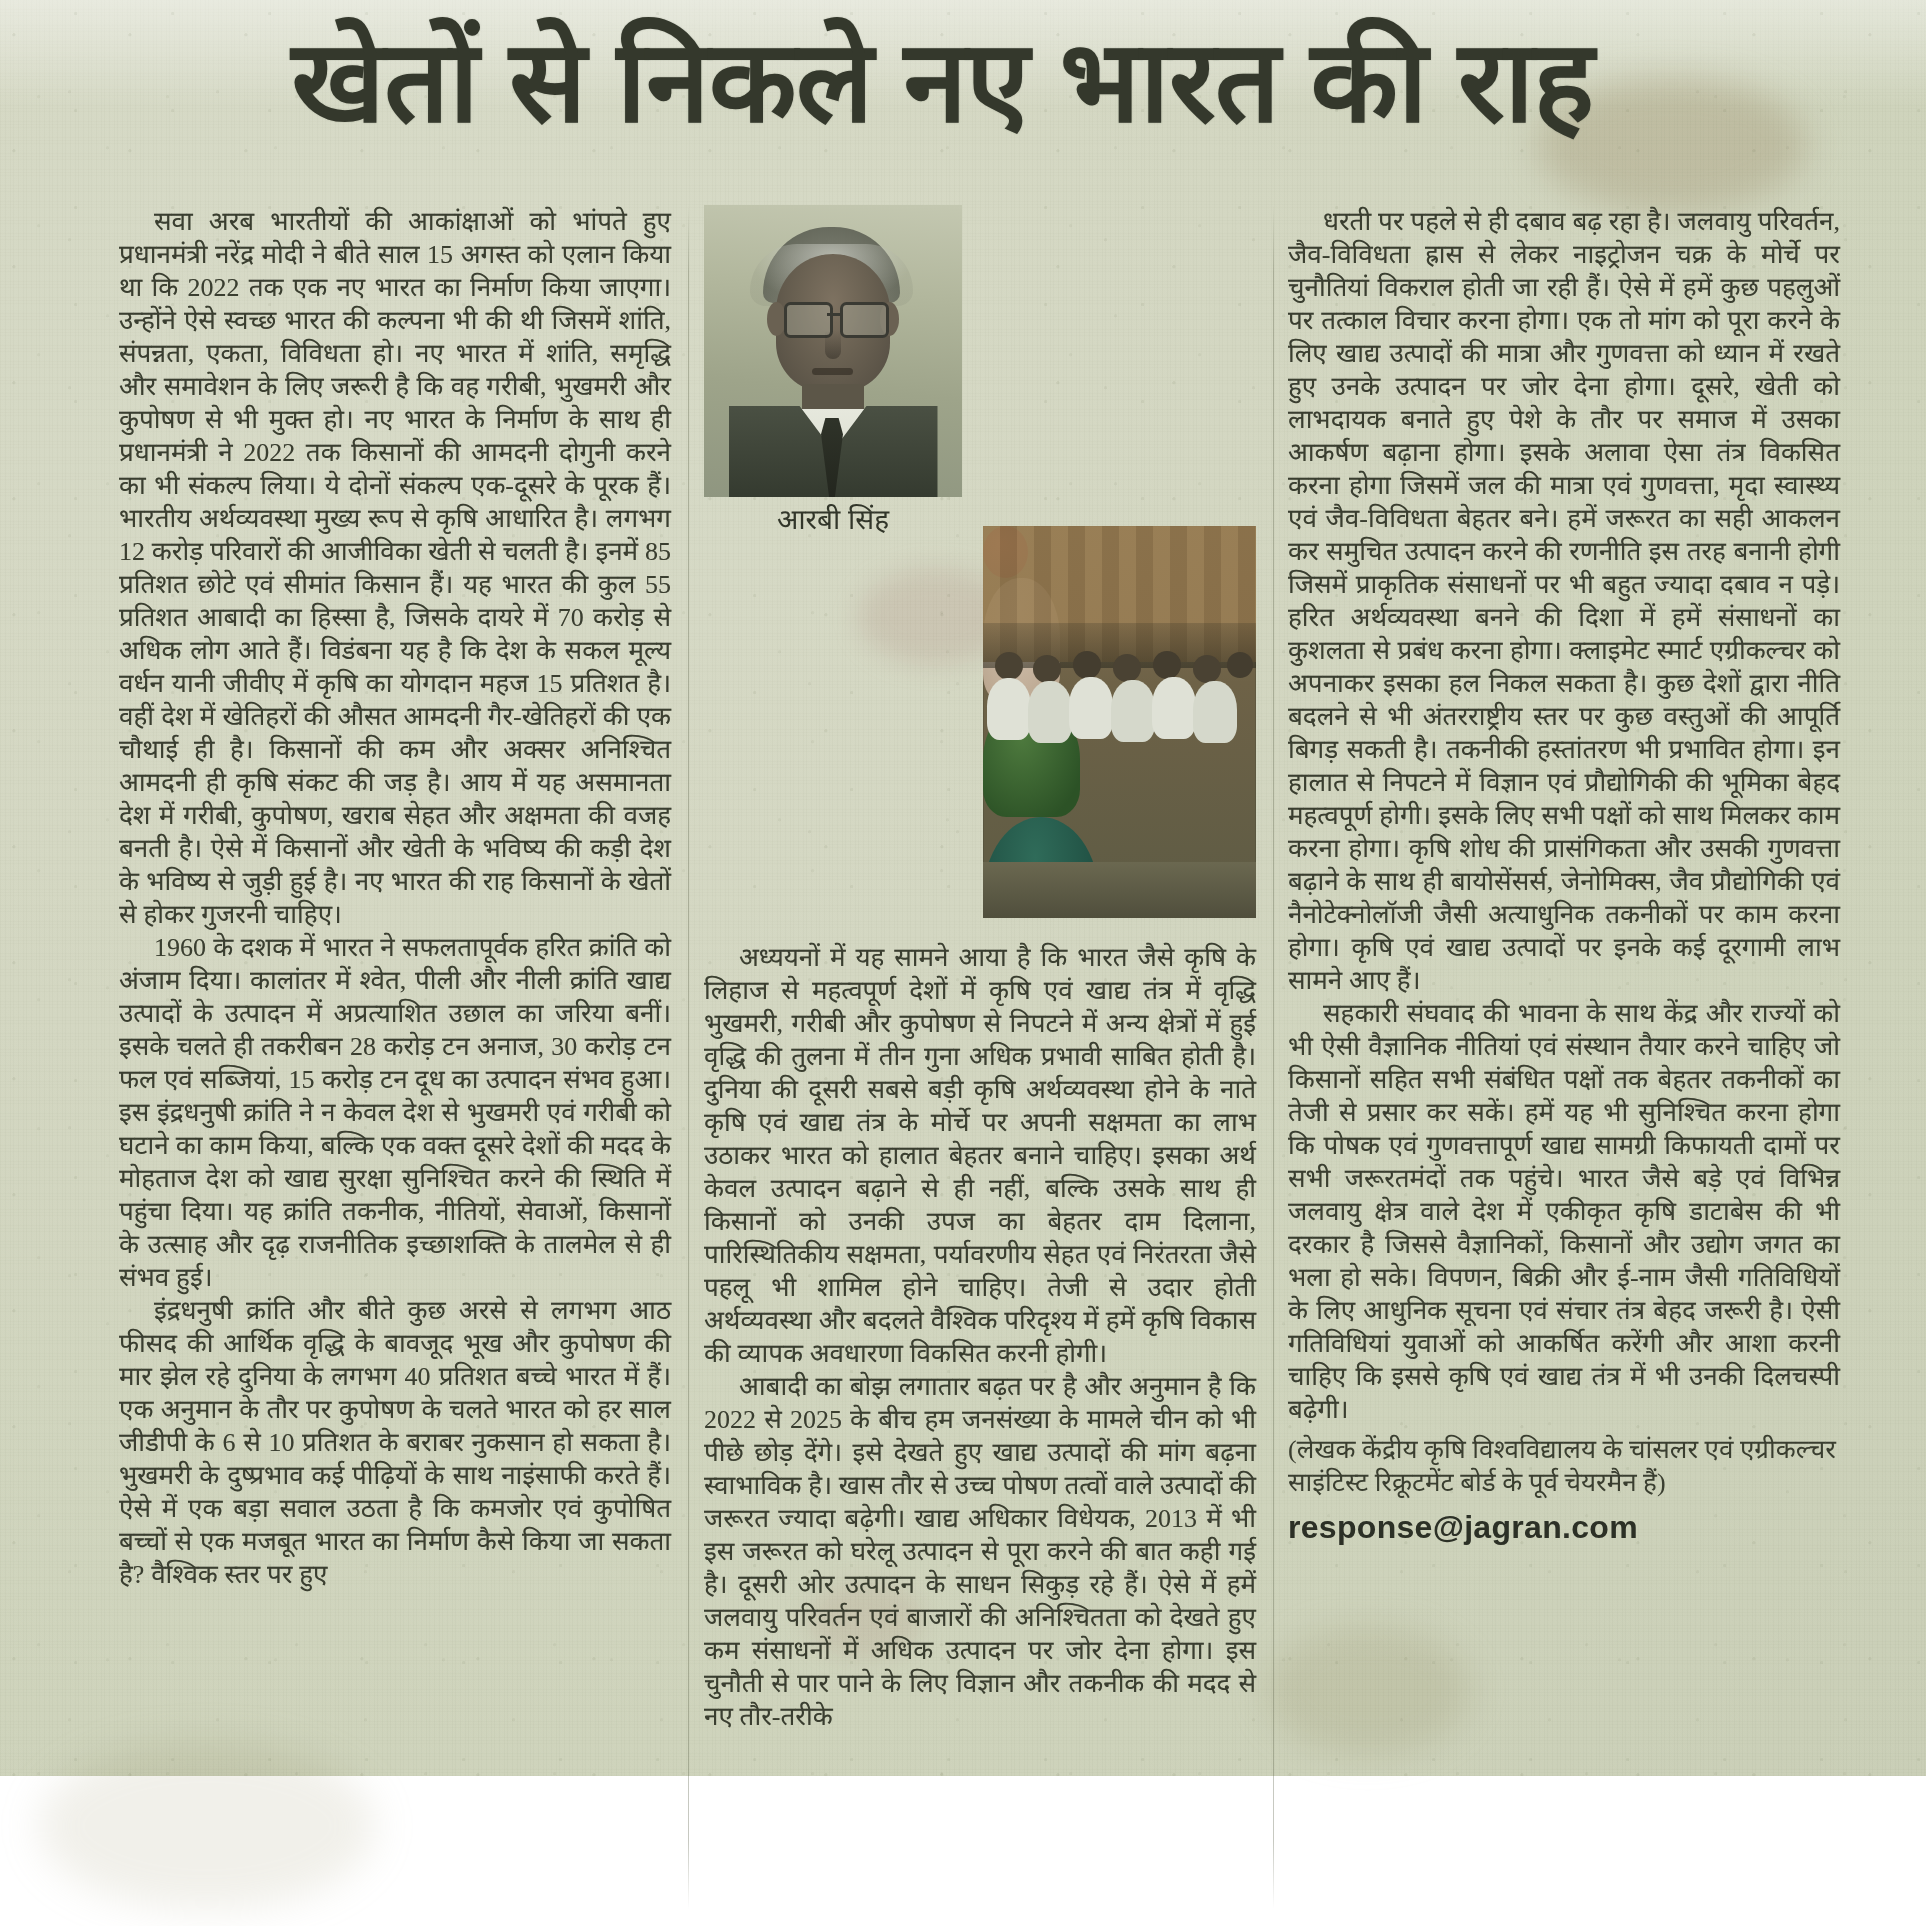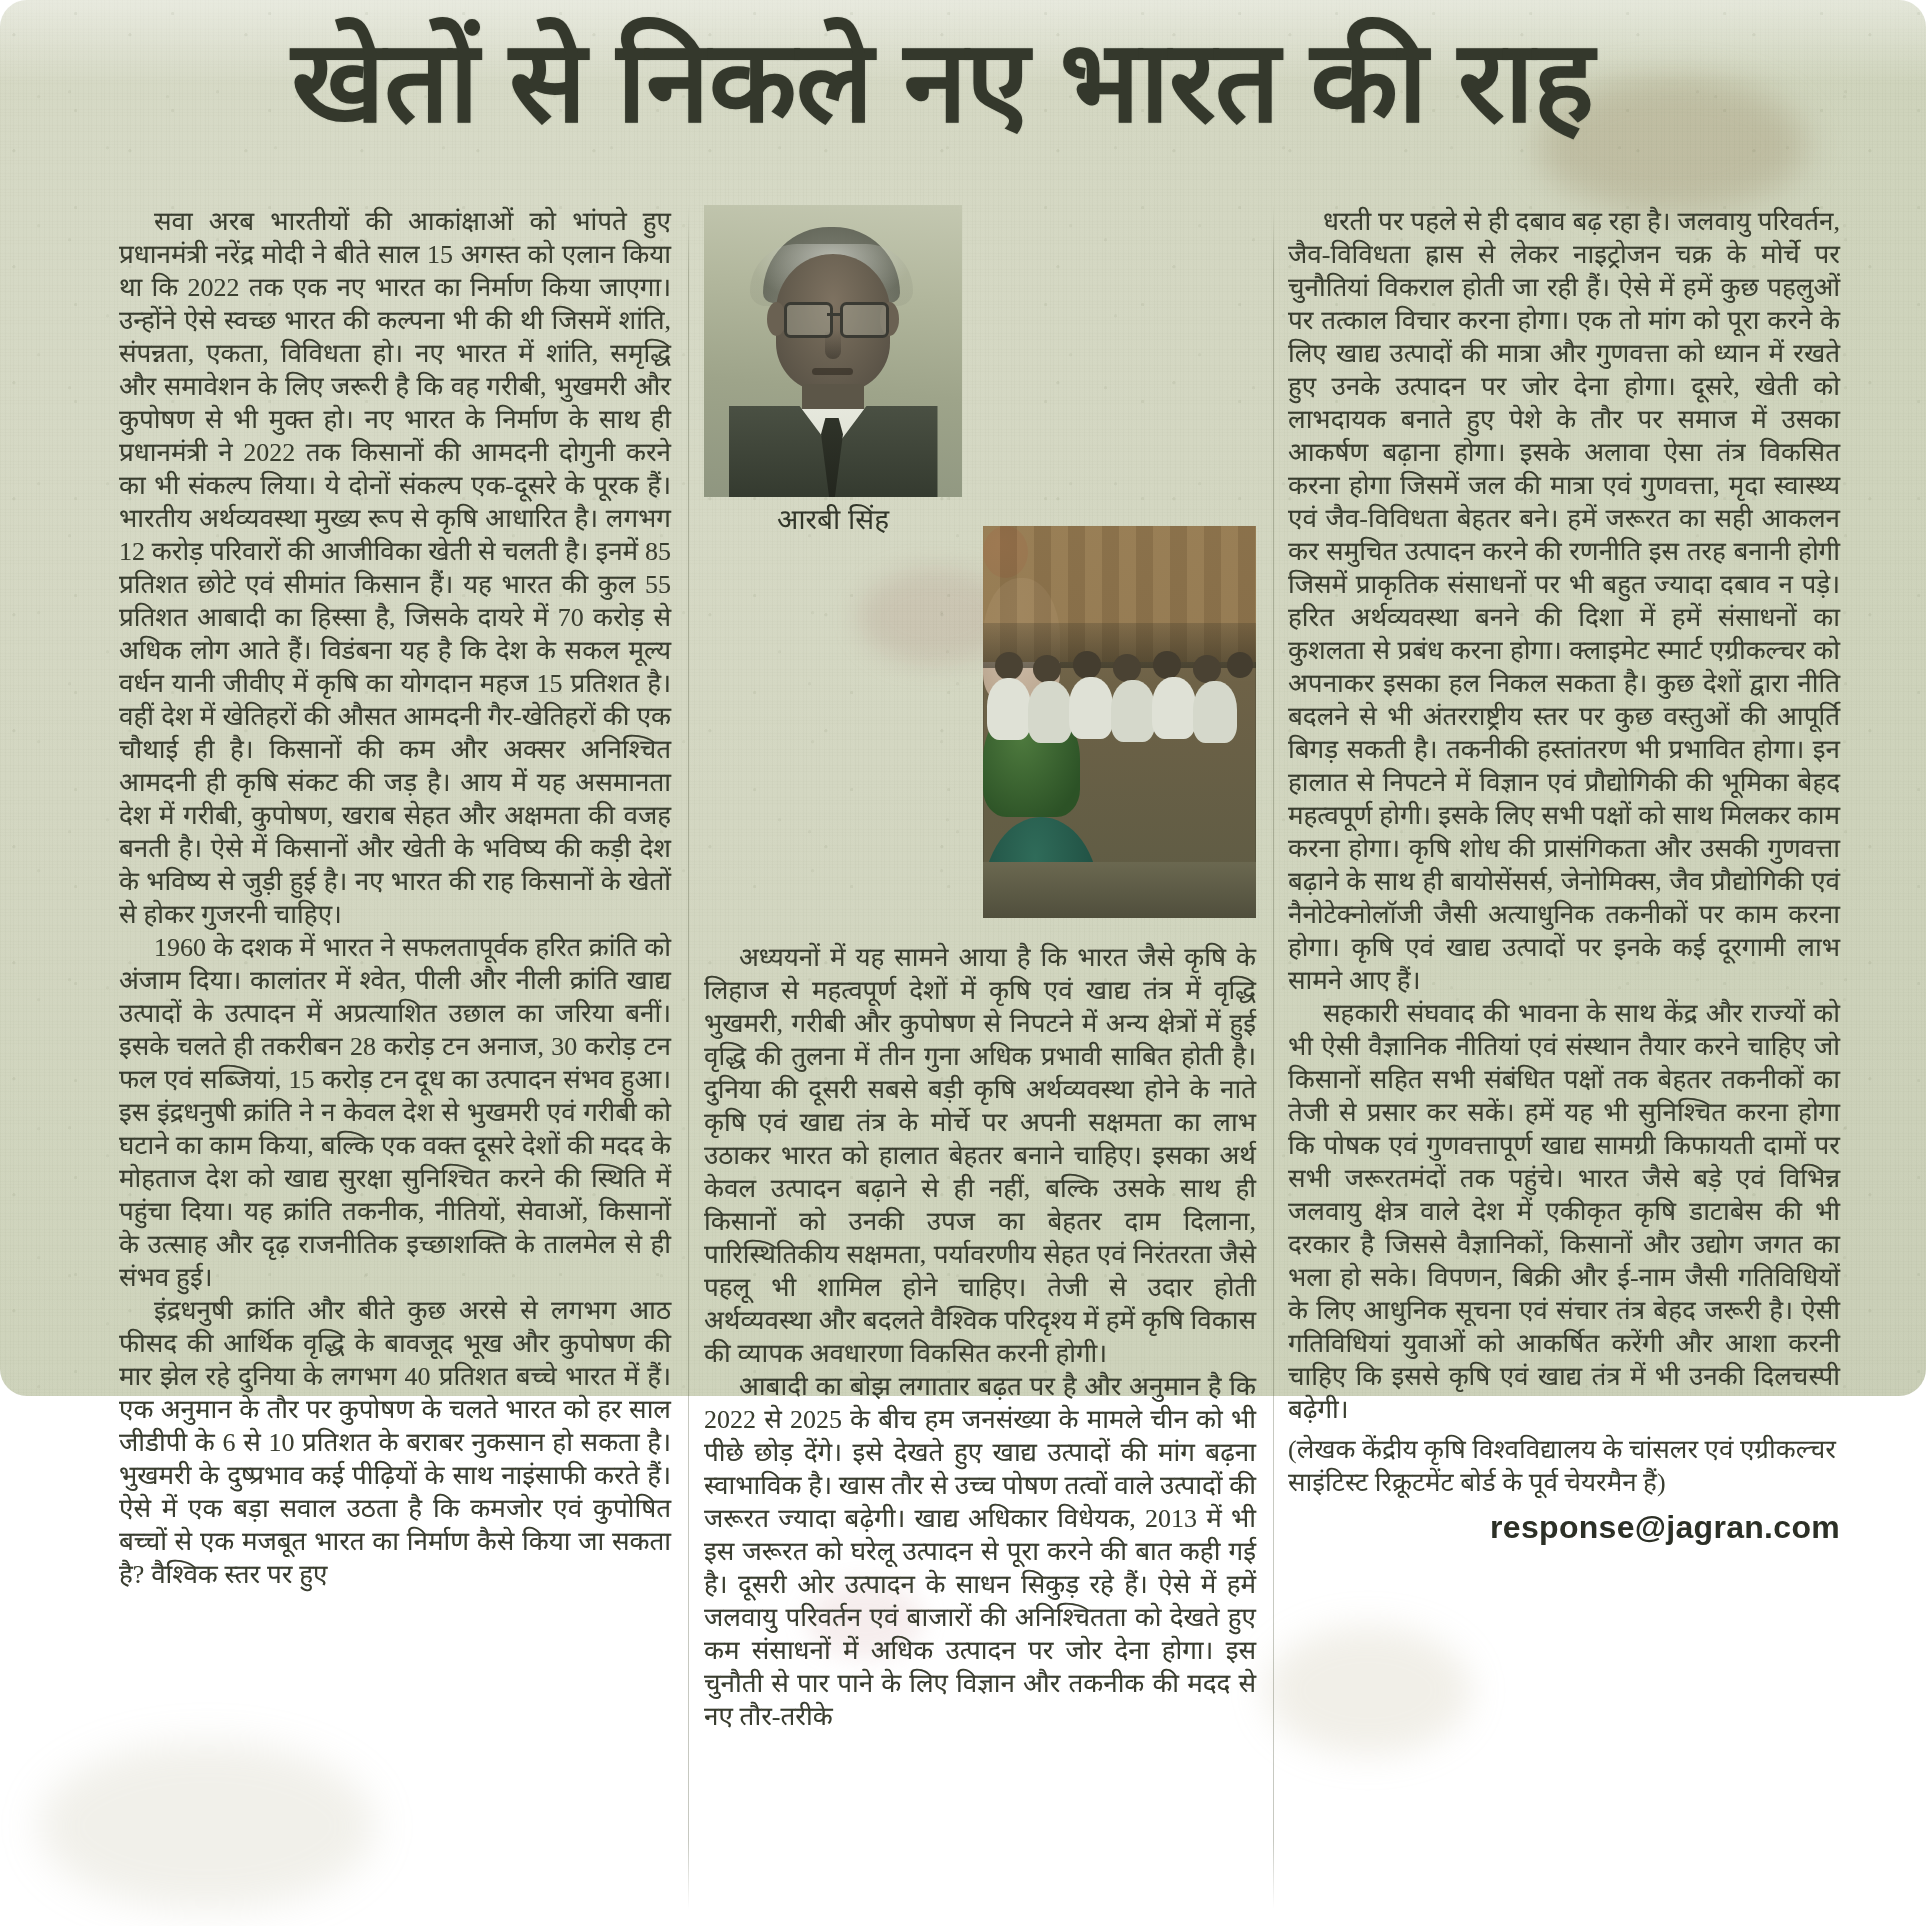--- a/index.html
+++ b/index.html
@@ -5,32 +5,31 @@
 <style>
   html,body{margin:0;padding:0;background:#ffffff;}
   body{
     width:1926px;height:1926px;
     font-family:"Liberation Serif","DejaVu Serif",serif;
     overflow:hidden;
     position:relative;
   }
   
   #paper{
-    position:absolute;left:0;top:0;width:1926px;height:1396px;
+    position:absolute;left:0;top:0;width:1926px;height:1776px;
     background:
       linear-gradient(180deg, rgba(255,255,255,.45) 0%, rgba(255,255,255,0) 6%),
       repeating-linear-gradient(90deg,
         rgba(0,0,0,0.016) 0px, rgba(0,0,0,0.016) 0.6px,
         rgba(255,255,255,0.018) 0.6px, rgba(255,255,255,0.018) 2.6px),
       repeating-linear-gradient(0deg,
         rgba(0,0,0,0.012) 0px, rgba(0,0,0,0.012) 0.6px,
         rgba(255,255,255,0.012) 0.6px, rgba(255,255,255,0.012) 3.2px),
       radial-gradient(ellipse at 22% 18%, #d7dac6 0%, #d2d6c0 38%, #cdd2ba 70%, #c8cdb5 100%);
     box-sizing:border-box;
-    border-radius:27px;
   }
   #grain{
     position:absolute;inset:0;
     background-image:
       radial-gradient(circle at 12% 30%, rgba(120,125,95,.10) 0 1.3px, transparent 1.9px),
       radial-gradient(circle at 47% 62%, rgba(120,125,95,.08) 0 1.3px, transparent 1.9px),
       radial-gradient(circle at 78% 14%, rgba(120,125,95,.09) 0 1.3px, transparent 1.9px),
       radial-gradient(circle at 64% 88%, rgba(120,125,95,.07) 0 1.3px, transparent 1.9px),
       radial-gradient(circle at 30% 75%, rgba(120,125,95,.07) 0 1.3px, transparent 1.9px);
     background-size:116px 116px,148px 148px,97px 97px,168px 168px,129px 129px;
@@ -150,21 +149,21 @@
     background:radial-gradient(circle at 40% 35%,#c0463a,#7e2b24);}
   #cr-floor{position:absolute;left:0;top:336px;width:273px;height:57px;
     background:linear-gradient(180deg,#6b6850,#4f4e3c);}
   
   #byline{
     margin-top:6.5px;text-align:left;
     font-size:26px;line-height:33px;color:#3a3e30;
     font-family:"Liberation Serif","DejaVu Serif",serif;
   }
   #email{
-    margin-top:10.3px;text-align:right;
+    margin-top:10.3px;
     font-family:"Liberation Sans","DejaVu Sans",sans-serif;
     font-weight:700;font-size:32px;color:#2c3026;letter-spacing:0.3px;
   }
 </style>
 </head>
 <body>
 
 <div id="paper">
 
   <div id="grain"></div>

